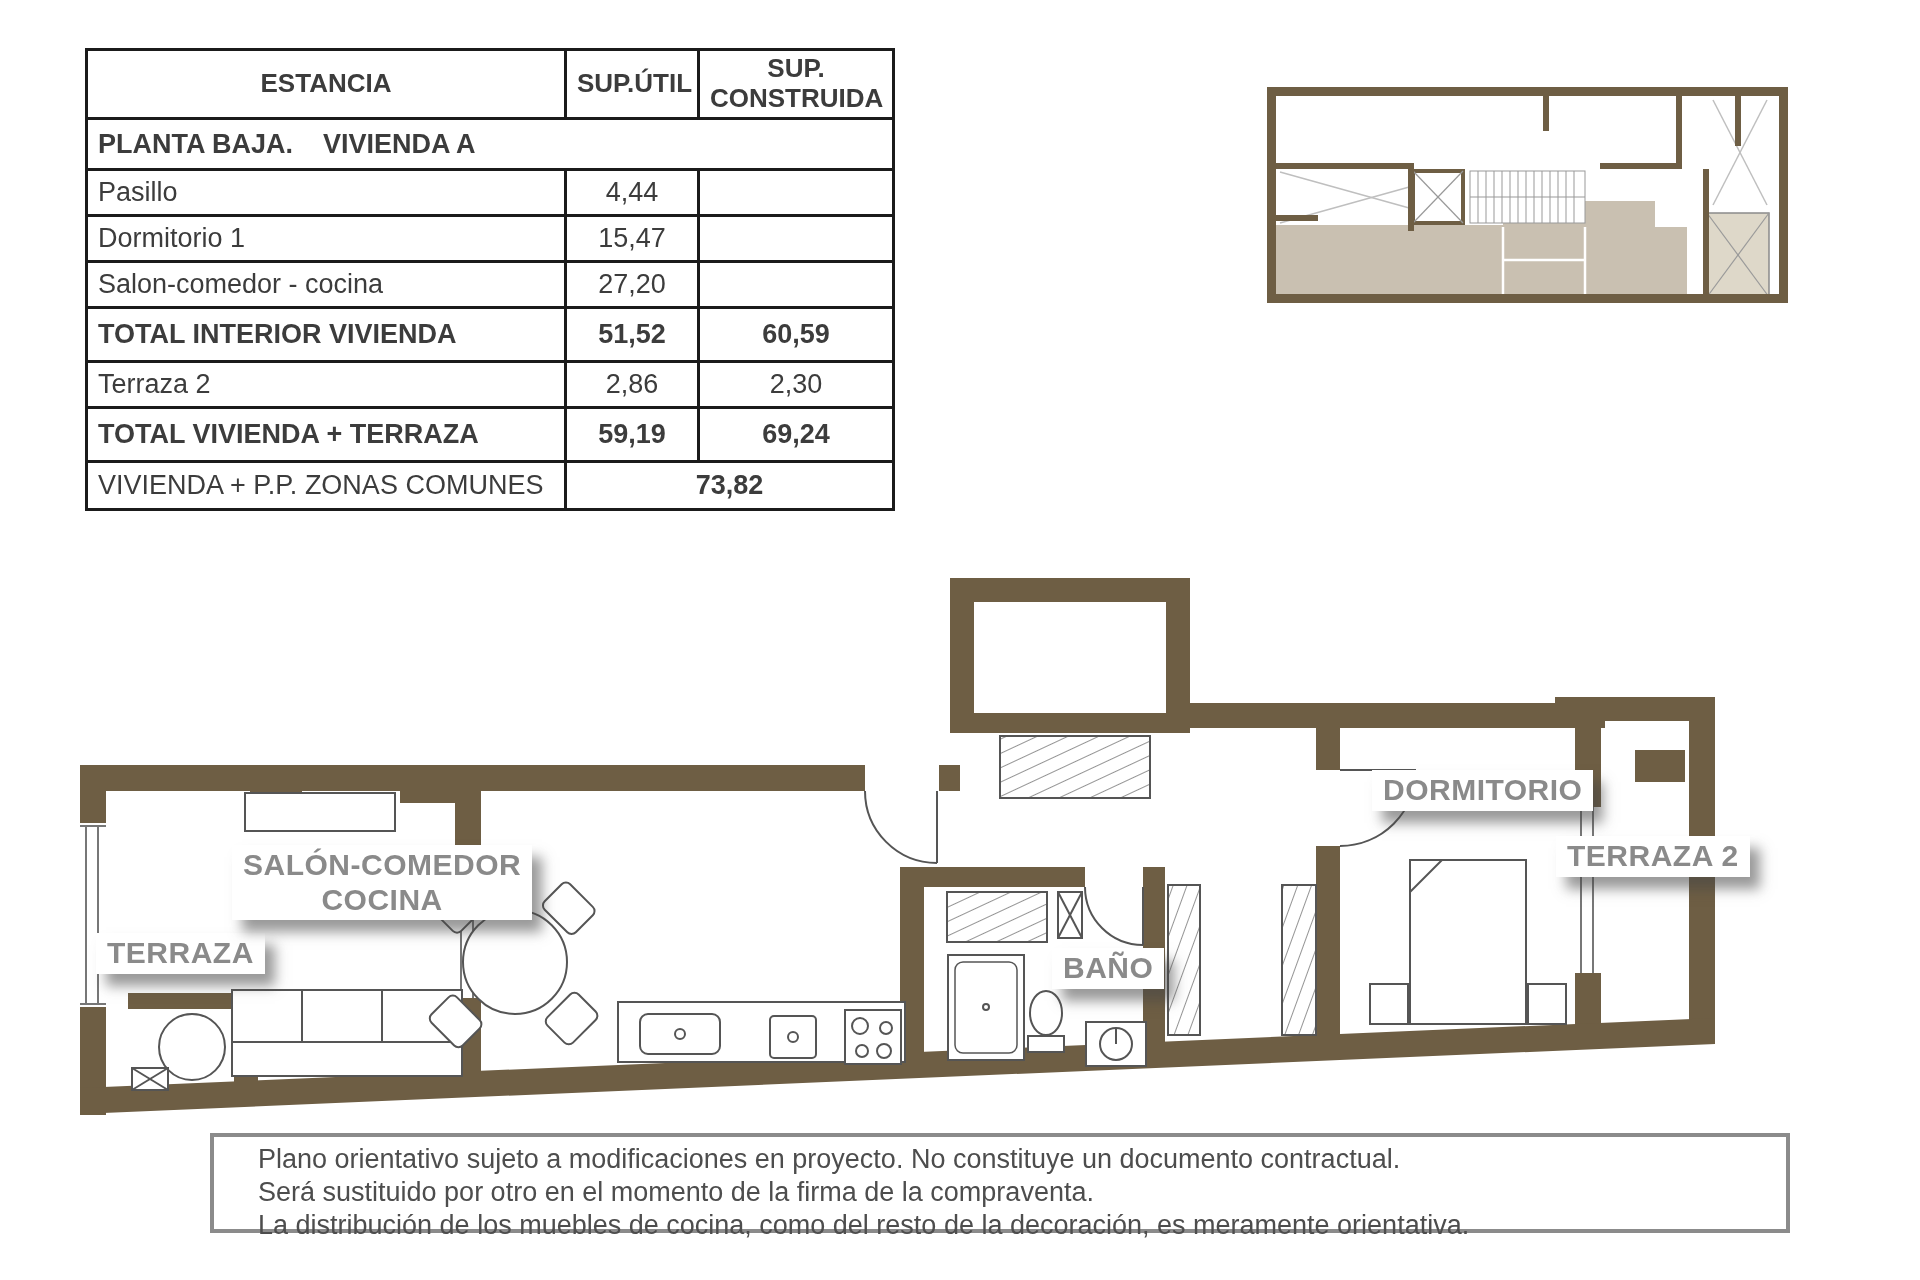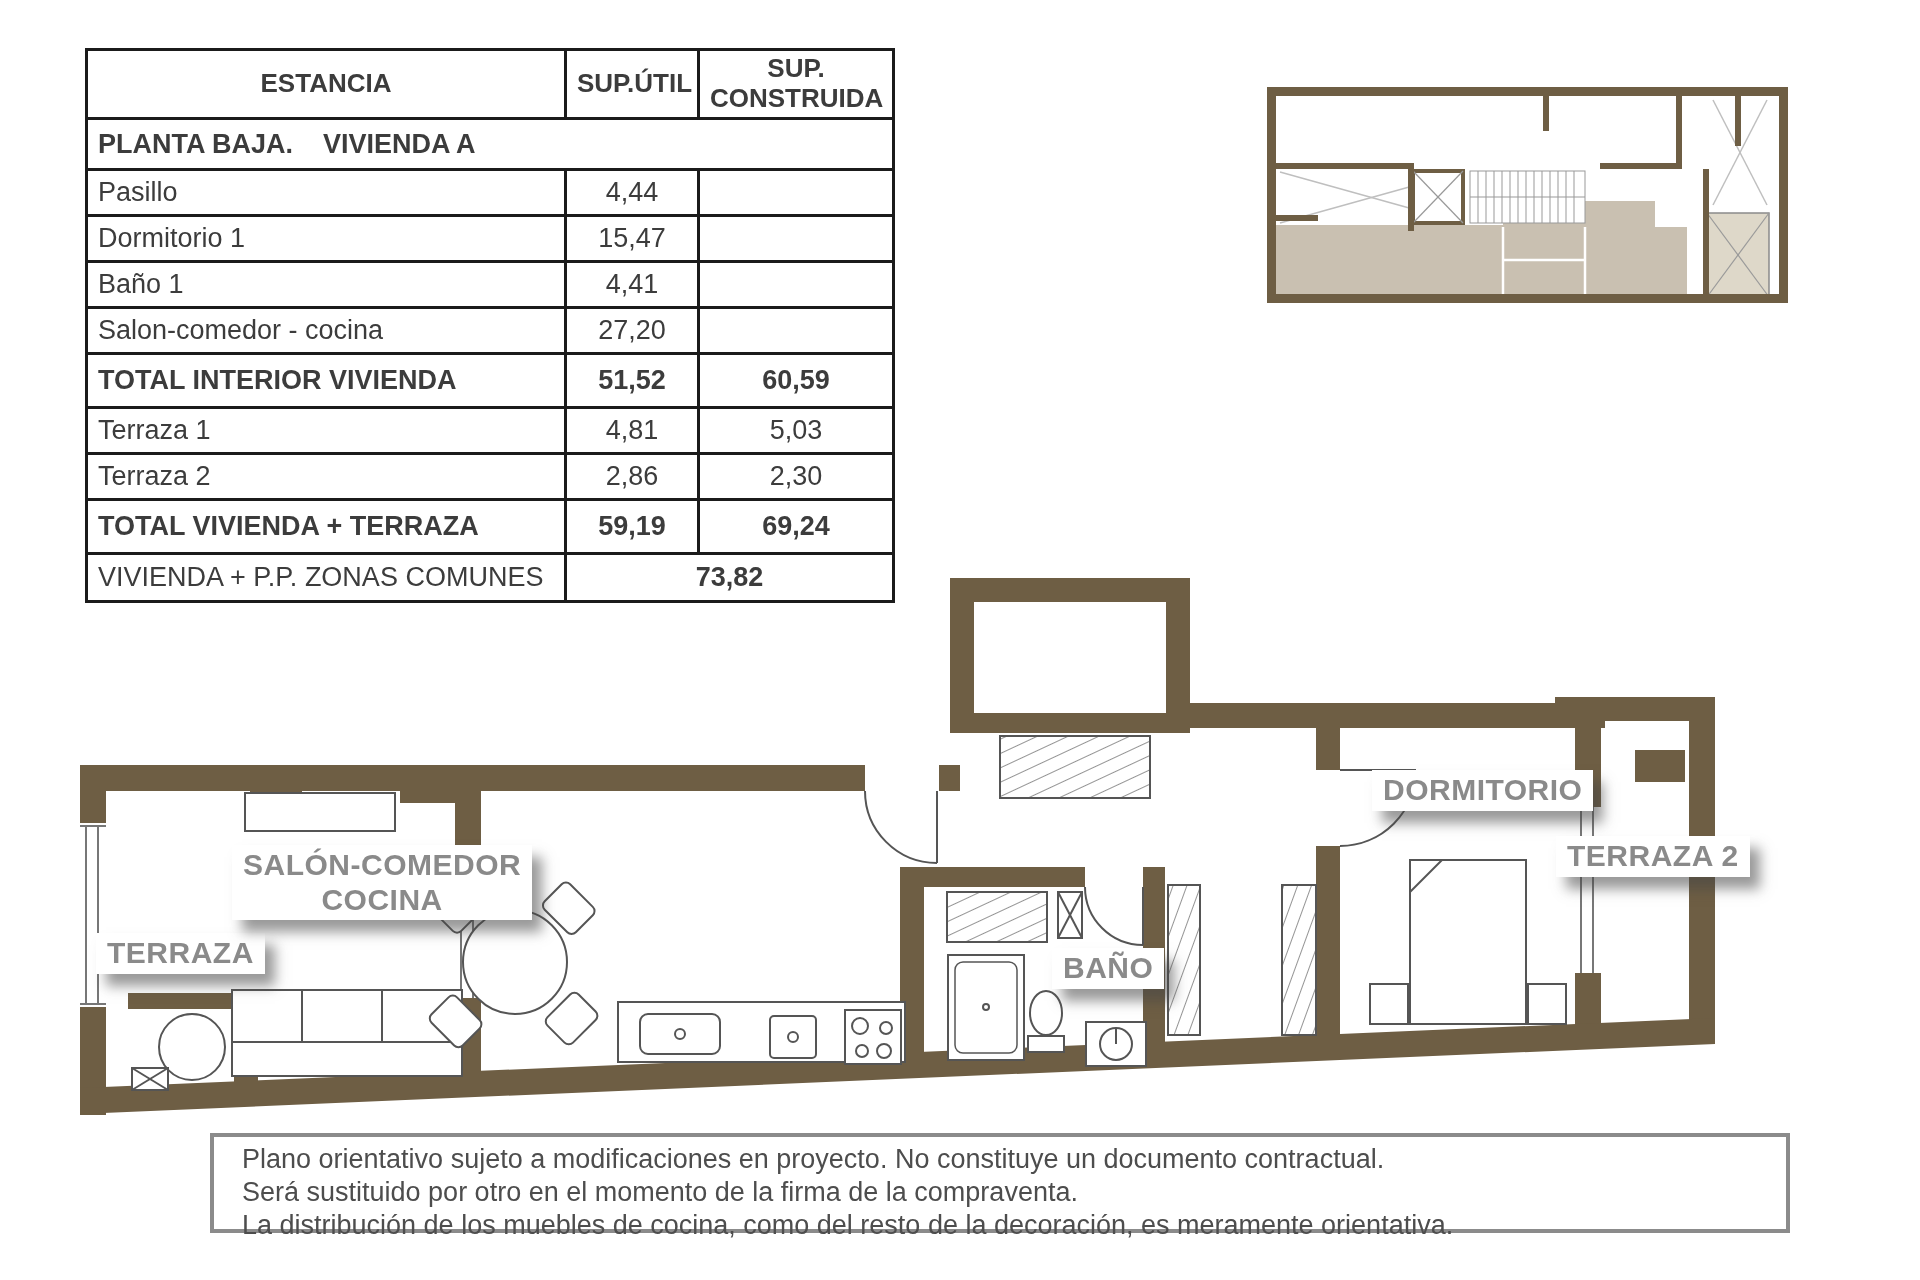--- a/index.html
+++ b/index.html
@@ -22,21 +22,21 @@
 
   
   .plan-label{position:absolute;background:#fff;color:#8a8a8a;font-weight:bold;font-size:30px;
               letter-spacing:.5px;padding:3px 11px;box-shadow:10px 12px 12px rgba(70,70,70,.55);
               line-height:1.15;white-space:nowrap;}
   .plan-label.center{text-align:center;}
 
   
   #disclaimer{position:absolute;left:210px;top:1133px;width:1580px;height:100px;
               border:4px solid #8b8b8b;color:#4d4d4d;font-size:27px;line-height:1.23;
-              padding:6px 10px 4px 28px;box-sizing:border-box;background:#fff;}
+              padding:6px 10px 4px 44px;box-sizing:border-box;background:#fff;}
   #disclaimer div{white-space:nowrap;overflow:hidden;}
 
   svg{position:absolute;}
 </style>
 </head>
 <body>
 
 <div id="page">
 
   <table id="area-table">
@@ -58,38 +58,28 @@
       <td class="lbl">Pasillo</td>
       <td class="num">4,44</td>
       <td class="num"></td>
     </tr>
     <tr class="d-row">
       <td class="lbl">Dormitorio 1</td>
       <td class="num">15,47</td>
       <td class="num"></td>
     </tr>
     <tr class="d-row">
-      <td class="lbl">Baño 1</td>
-      <td class="num">4,41</td>
-      <td class="num"></td>
-    </tr>
-    <tr class="d-row">
       <td class="lbl">Salon-comedor - cocina</td>
       <td class="num">27,20</td>
       <td class="num"></td>
     </tr>
     <tr class="b-row">
       <td class="lbl">TOTAL INTERIOR VIVIENDA</td>
       <td class="num">51,52</td>
       <td class="num">60,59</td>
-    </tr>
-    <tr class="d-row">
-      <td class="lbl">Terraza 1</td>
-      <td class="num">4,81</td>
-      <td class="num">5,03</td>
     </tr>
     <tr class="d-row">
       <td class="lbl">Terraza 2</td>
       <td class="num">2,86</td>
       <td class="num">2,30</td>
     </tr>
     <tr class="b-row">
       <td class="lbl">TOTAL VIVIENDA + TERRAZA</td>
       <td class="num">59,19</td>
       <td class="num">69,24</td>

